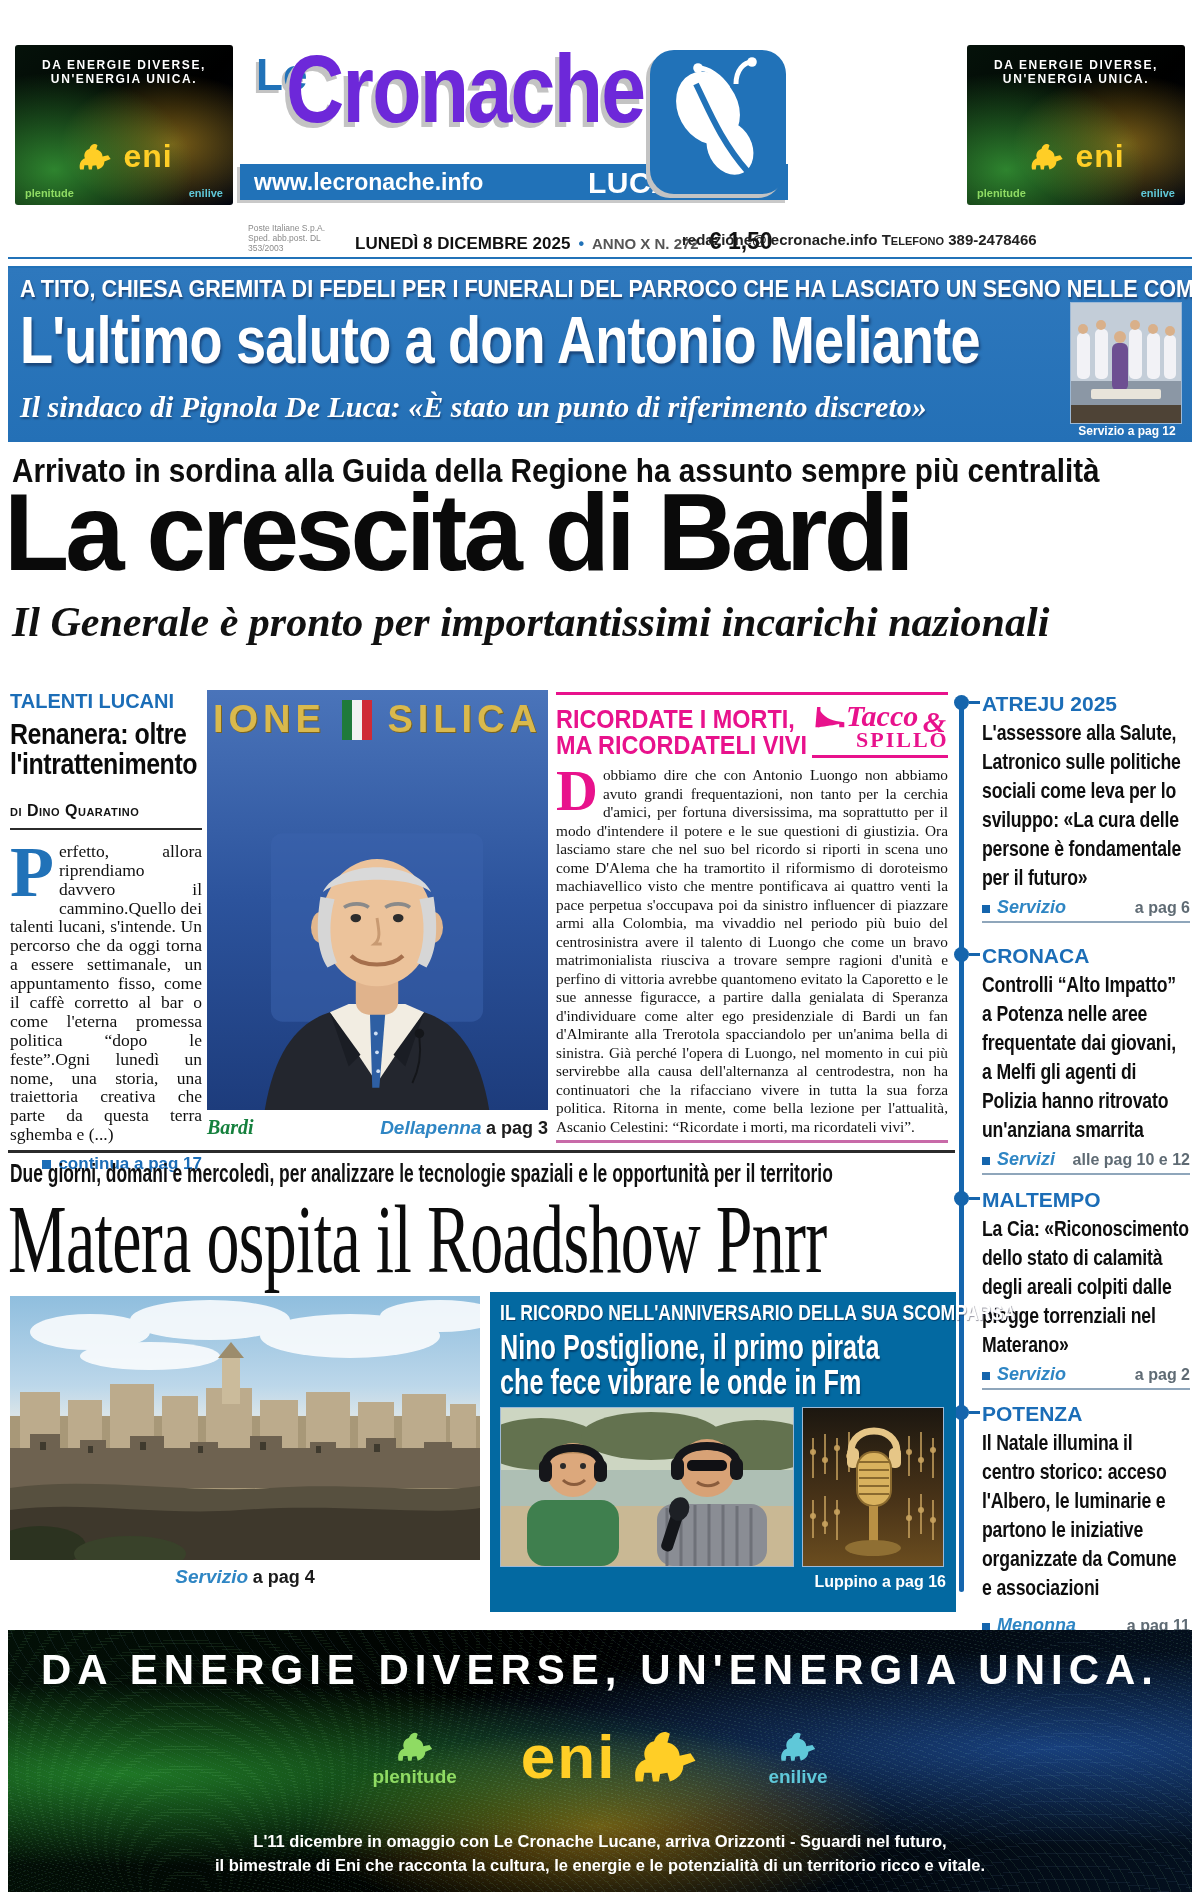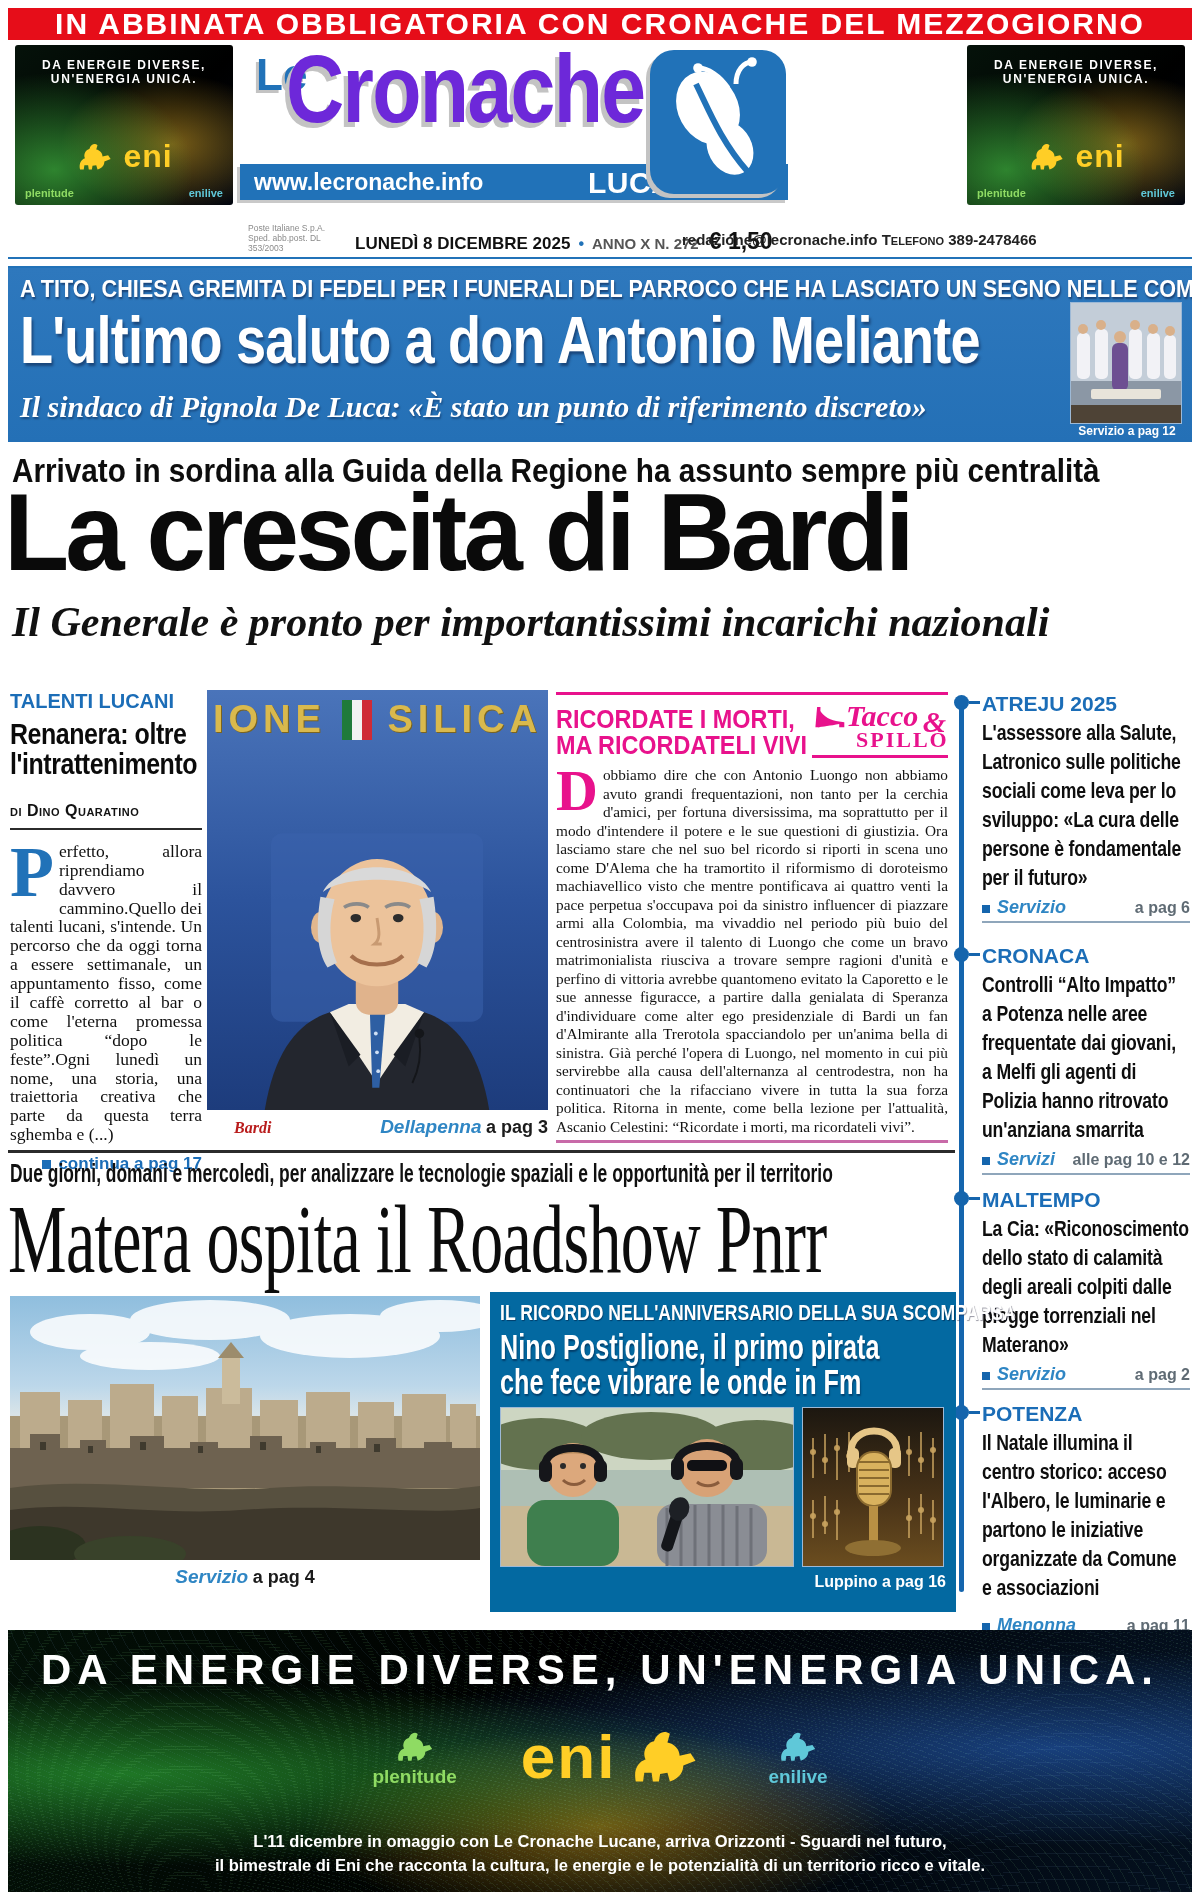--- a/index.html
+++ b/index.html
@@ -83,21 +83,21 @@
   .sq{display:inline-block;width:9px;height:9px;background:#1b6db7;margin-right:7px;}
 
   
   .bardi{left:207px;top:690px;width:341px;height:420px;overflow:hidden;
     background:linear-gradient(180deg,#4a74ba 0%,#2c539c 50%,#1d3c7c 100%);}
   .bardi-top{position:absolute;left:0;top:8px;width:100%;display:flex;align-items:flex-start;justify-content:space-between;padding:0 6px;box-sizing:border-box;}
   .gold{color:#d9b94d;font-weight:800;font-size:38px;letter-spacing:5px;text-shadow:1px 1px 0 #7a6420;}
   .flagstripes{display:flex;margin-top:2px;}
   .flagstripes i{display:block;width:10px;height:40px;}
   .caption-row{left:207px;top:1116px;width:341px;display:flex;justify-content:space-between;align-items:baseline;}
-  .cap-name{font-family:"Liberation Serif",serif;font-style:italic;font-weight:700;font-size:16px;color:#b91c1c;margin-left:27px;}
+  .cap-name{font-family:"Liberation Serif",serif;font-style:italic;font-weight:700;font-size:20px;color:#15803d;}
   .credit-blue{color:#2f86c4;font-style:italic;font-weight:800;font-size:19px;}
   .cap-page{color:#1b1b1b;font-weight:800;font-size:18px;}
 
   
   .col-center{left:556px;top:692px;width:392px;}
   .ts-header{display:flex;border-top:3px solid #e8128c;padding-top:4px;align-items:flex-end;}
   .ts-titles{width:256px;}
   .ts-title{color:#e8128c;font-weight:800;font-size:26px;line-height:.98;}
   .ts-logo{width:136px;position:relative;border-bottom:3px solid #e8128c;height:56px;}
   .ts-script{position:absolute;left:34px;top:0px;font-family:"Liberation Serif",serif;font-style:italic;
@@ -163,23 +163,20 @@
   .ba-sub-el{color:#5fc8d9;font-weight:700;font-size:19px;}
   .ba-eni{display:flex;align-items:center;gap:10px;}
   .ba-eni .eni-txt{color:#ffce26;font-weight:800;font-size:62px;letter-spacing:2px;line-height:1;}
   .ba-promo{position:absolute;left:0;right:0;bottom:14px;text-align:center;font-size:16.5px;font-weight:600;line-height:1.5;}
 </style>
 </head>
 <body>
 
 <div id="page">
 
-  <div class="abs banner">
-    <span>IN ABBINATA OBBLIGATORIA CON CRONACHE DEL MEZZOGIORNO</span>
-  </div>
 
   <div class="abs ad-side" style="left:15px;">
     <div class="l1">DA ENERGIE DIVERSE,</div>
     <div class="l2">UN'ENERGIA UNICA.</div>
     <div class="brandrow">
       <svg width="40" height="32" viewBox="0 0 64 48">
           <path fill="#ffce26" d="M8 44 C6 34 10 28 16 26 C13 20 17 12 23 11 C25 5 31 1 36 5 L34 12 C40 13 44 18 44 23 L53 21 L57 27 L47 31 C47 37 43 42 36 44 L34 37 L28 38 L27 44 L22 44 L21 37 L15 37 L14 44 Z"></path>
         </svg>
       <span class="eni-txt">eni</span>
     </div>

